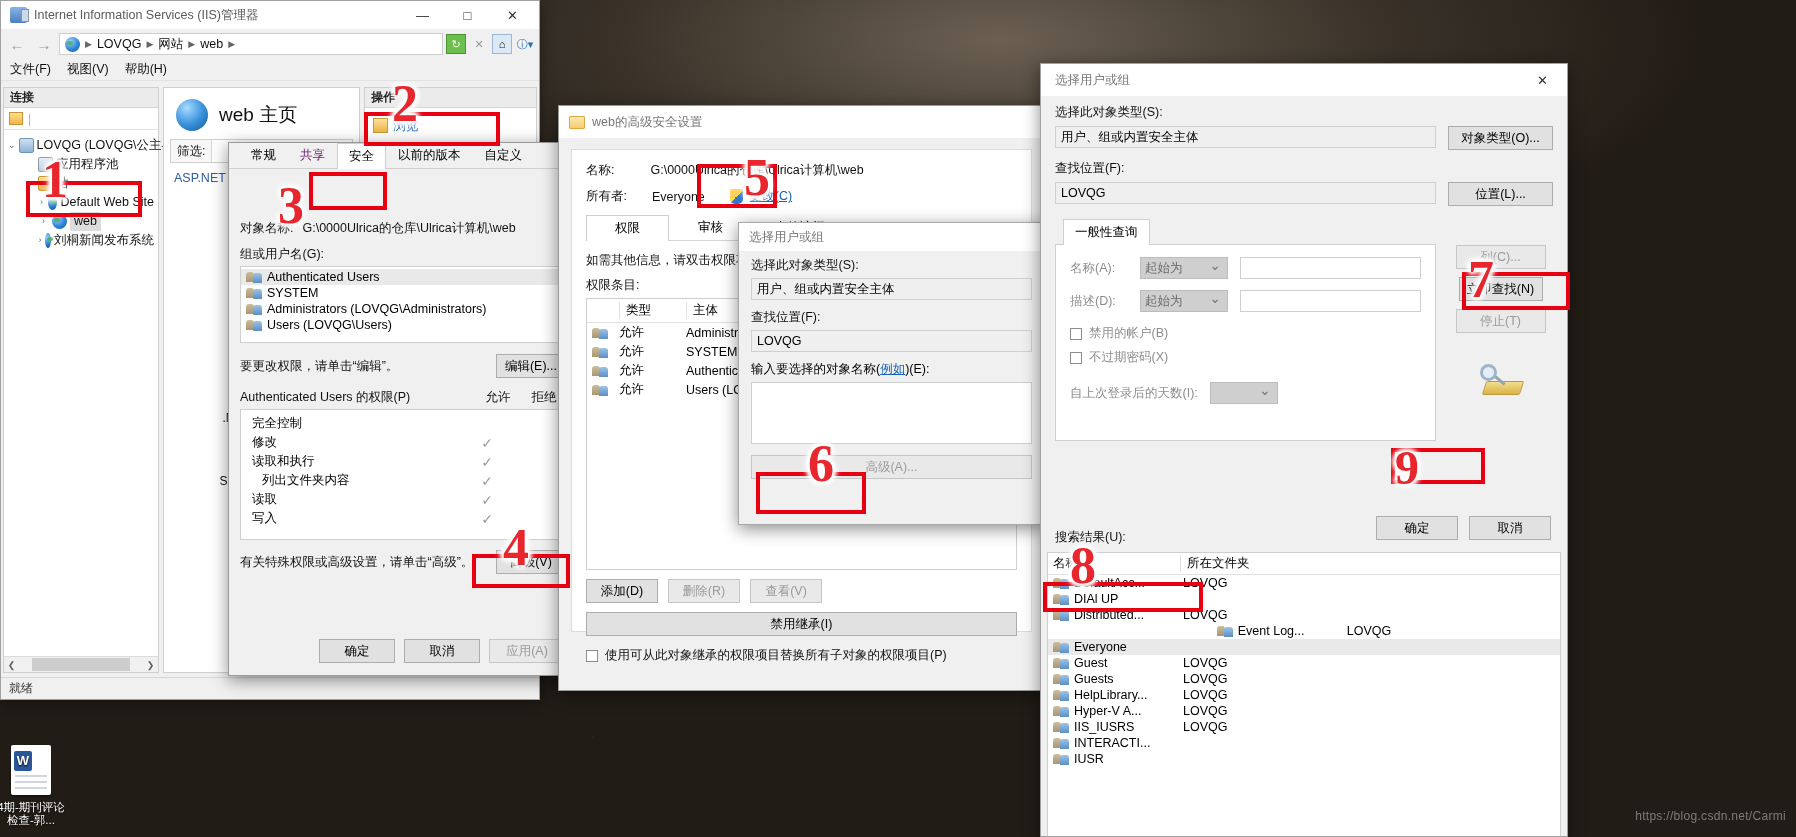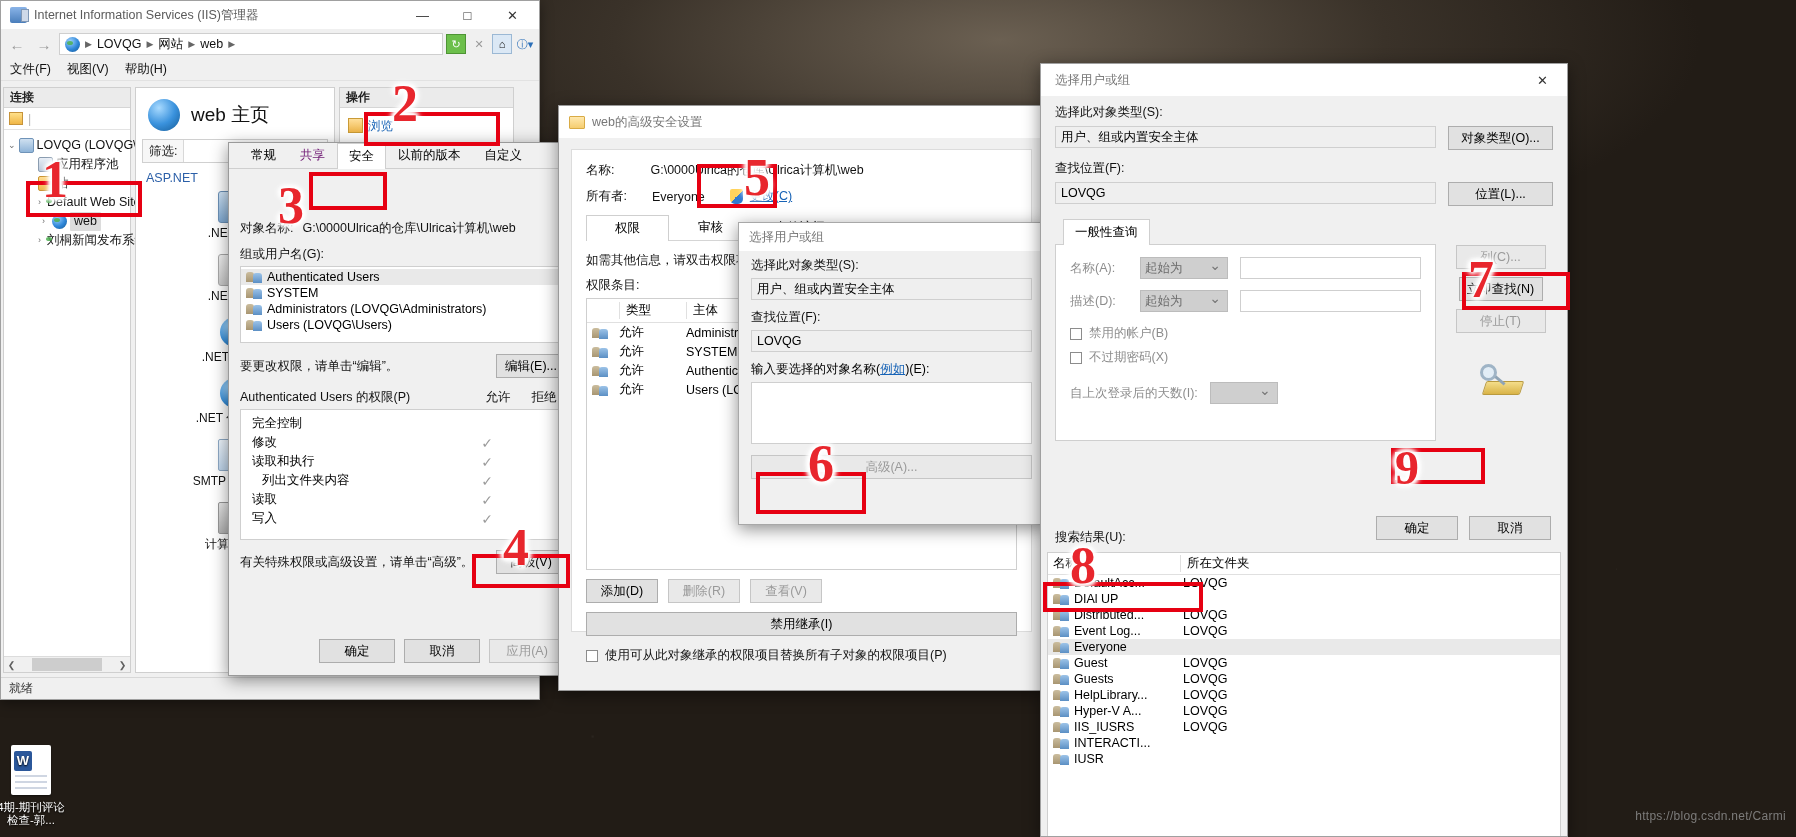--- a/index.html
+++ b/index.html
@@ -68,21 +68,21 @@
            background:radial-gradient(circle at 35% 30%, #9fd3ff 0%, #2e86d8 55%, #14558f 100%); position:relative;}
   .globe:after{content:"";position:absolute;left:2px;top:4px;width:6px;height:4px;background:#4caf50;border-radius:50%;opacity:.85;}
   .iconbtn { width:20px;height:20px;border:1px solid transparent;display:flex;align-items:center;justify-content:center;font-size:11px;}
 
   .menubar { height:22px; display:flex; align-items:center; gap:16px; padding:0 9px; font-size:12.5px; color:#111;
              border-bottom:1px solid #e2e2e2;}
   .iisbody { position:absolute; left:0; top:82px; right:0; bottom:22px; display:flex; }
   .pane { border:1px solid #cfcfcf; background:#fff; margin:4px 2px; }
   .paneHdr { height:20px; background:#ebebeb; border-bottom:1px solid #d5d5d5; font-size:12px;
              display:flex; align-items:center; padding:0 6px; font-weight:bold; color:#222;}
-  #connpane { width:128px; position:relative; }
+  #connpane { width:156px; position:relative; }
   .conntb { height:22px; border-bottom:1px solid #e3e3e3; display:flex;align-items:center;padding:0 5px; gap:5px;}
   .tree { padding:6px 4px; font-size:12.5px; line-height:19px; }
   .tnode { display:flex; align-items:center; gap:3px; white-space:nowrap; }
   .tnode .exp { width:11px; color:#6d6d6d; font-size:9px; text-align:center;}
   .tico { width:15px;height:15px; flex:0 0 15px;}
   .tico.srv{ background:linear-gradient(180deg,#cfe0f0,#8fb4d8); border:1px solid #6f93b8; border-radius:2px;}
   .tico.pool{ background:linear-gradient(180deg,#e8eef6,#b9c8da); border:1px solid #8a9cb0; border-radius:2px;}
   .tico.folder{ background:linear-gradient(180deg,#ffdd92,#f0b84a); border:1px solid #c9932e; border-radius:2px;}
   .selrow { background:#dcdcdc; padding:0 4px; border-radius:1px;}
   .hscroll { position:absolute; left:0; right:0; bottom:0; height:16px; background:#f0f0f0; border-top:1px solid #dcdcdc;
@@ -602,21 +602,21 @@
     <div class="lrow" style="padding:1px 5px;">
       <span class="usrico"></span>
       <span style="width:104px;">DIAl UP</span>
       <span></span>
     </div>
     <div class="lrow" style="padding:1px 5px;">
       <span class="usrico"></span>
       <span style="width:104px;">Distributed...</span>
       <span>LOVQG</span>
     </div>
-    <div class="lrow" style="padding:1px 5px;">
+    <div class="lrow" style="padding:1px 15px;justify-content:center;">
       <span class="usrico"></span>
       <span style="width:104px;">Event Log...</span>
       <span>LOVQG</span>
     </div>
     <div class="lrow sel" style="padding:1px 5px;">
       <span class="usrico"></span>
       <span style="width:104px;">Everyone</span>
       <span></span>
     </div>
     <div class="lrow" style="padding:1px 5px;">

